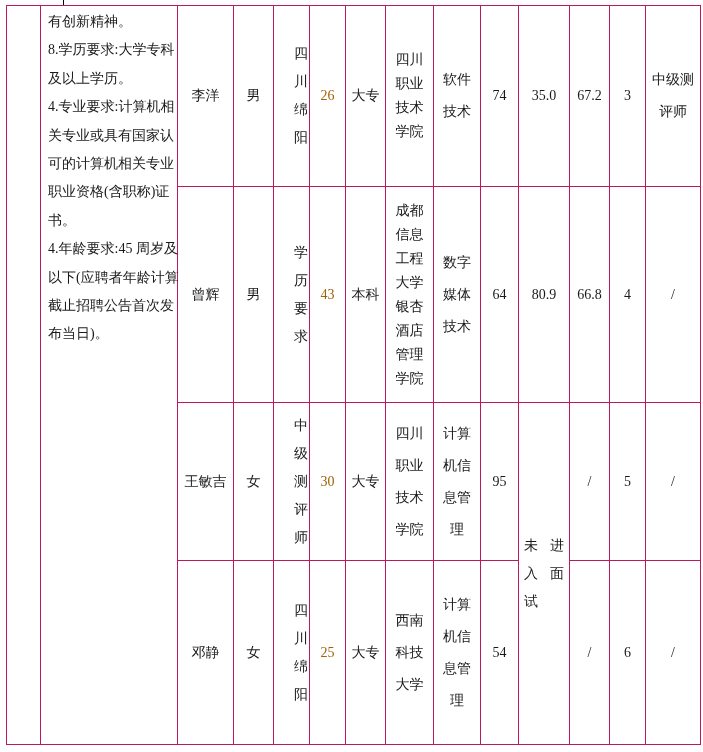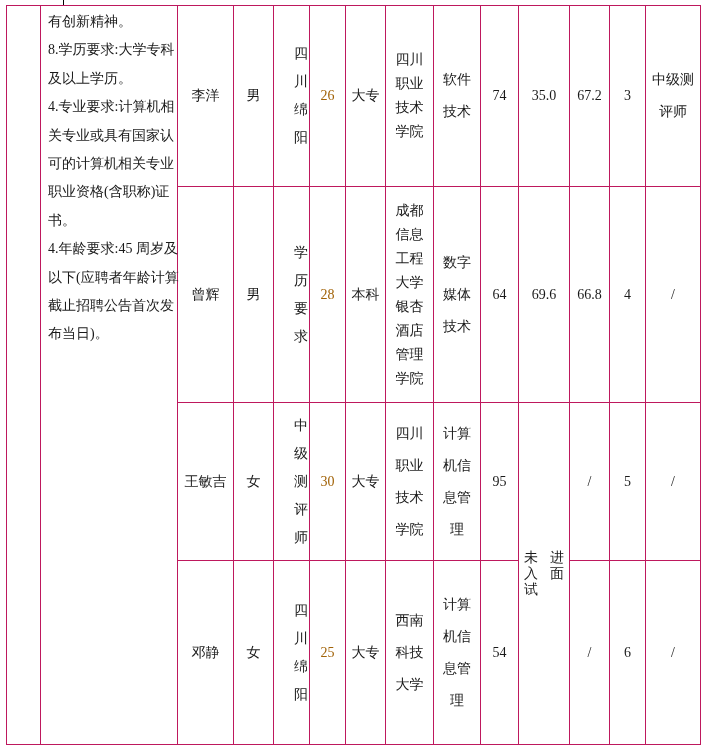--- a/index.html
+++ b/index.html
@@ -10,21 +10,21 @@
   .tbl td{border:1px solid #be185d;text-align:center;vertical-align:middle;
           font-size:14px;line-height:28px;padding:0;color:#1a1a1a;white-space:nowrap;}
   tr.r1{height:181px;} tr.r2{height:216px;} tr.r3{height:158px;} tr.r4{height:184px;}
   td.req-cell{vertical-align:top;text-align:left;padding:2px 0 0 7px;white-space:normal;}
   .para{width:136px;word-break:break-all;line-height:28.4px;font-size:14px;margin:0;}
   .wrap1{display:inline-block;width:16px;word-break:break-all;white-space:normal;line-height:28px;vertical-align:middle;margin-left:19px;}
   .wrap2{display:inline-block;width:32px;word-break:break-all;white-space:normal;line-height:32px;vertical-align:middle;}
   .school{line-height:24px;text-align:center;}
   .w46{width:46px;}
   .just{display:inline-block;width:40px;word-break:break-all;white-space:normal;
-        text-align:justify;line-height:16px;vertical-align:middle;}
+        text-align:justify;line-height:28px;vertical-align:middle;}
   td.age{color:#a16207;}
 </style>
 </head>
 <body>
 
 <div class="page">
   <div class="notch"></div>
 
   <table class="tbl">
     <colgroup>
@@ -64,26 +64,26 @@
       <td>35.0</td>
       <td>67.2</td>
       <td>3</td>
       <td><span class="wrap2 w46">中级测评师</span></td>
     </tr>
 
     <tr class="r2">
       <td>曾辉</td>
       <td>男</td>
       <td><span class="wrap1">学历要求</span></td>
-      <td class="age">28</td>
+      <td class="age">43</td>
       <td>本科</td>
       <td><span class="wrap2 school">成都信息工程大学银杏酒店管理学院</span></td>
       <td><span class="wrap2">数字媒体技术</span></td>
       <td>64</td>
-      <td>69.6</td>
+      <td>80.9</td>
       <td>66.8</td>
       <td>4</td>
       <td><span class="wrap2 w46">/</span></td>
     </tr>
 
     <tr class="r3">
       <td>王敏吉</td>
       <td>女</td>
       <td><span class="wrap1">中级测评师</span></td>
       <td class="age">30</td>

